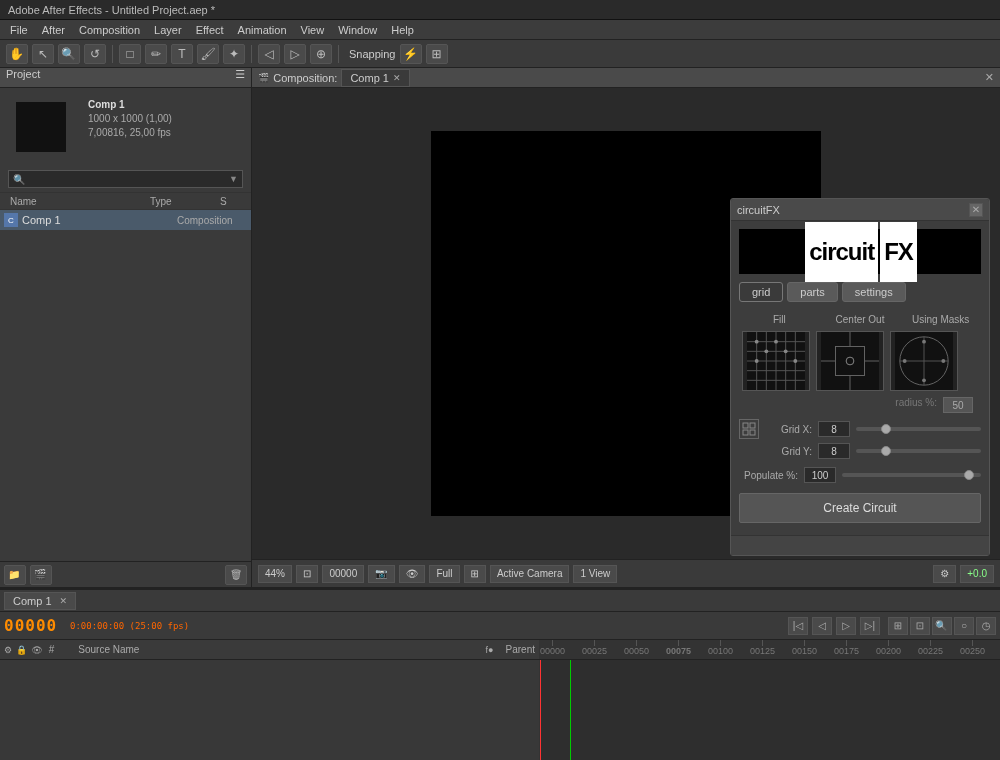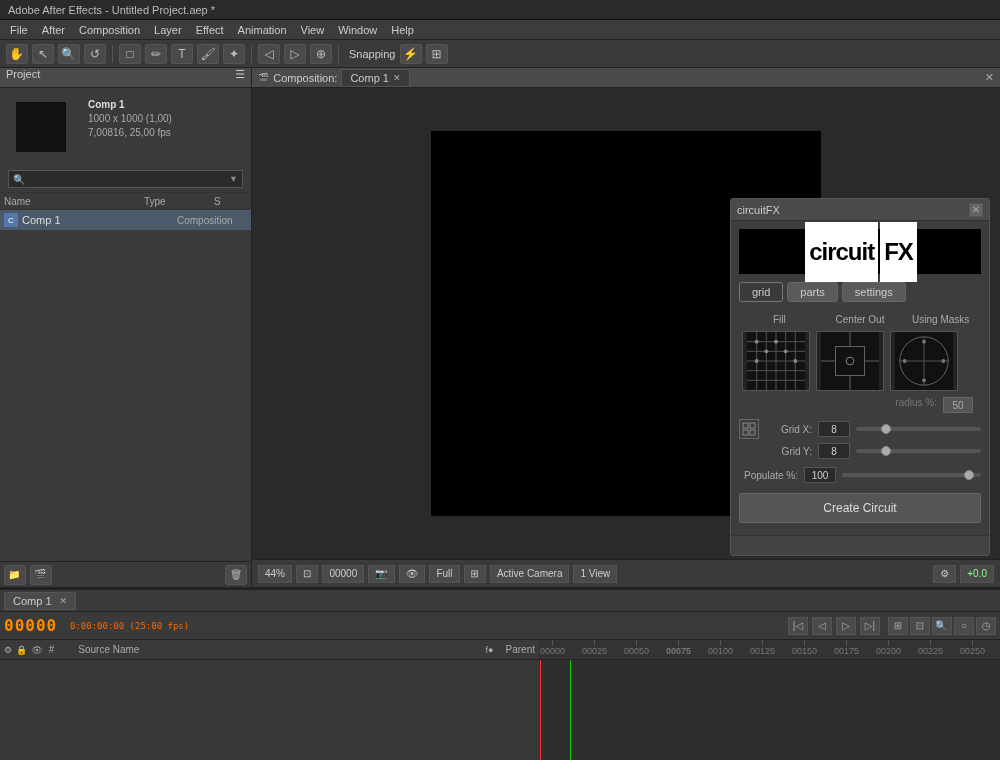--- a/index.html
+++ b/index.html
@@ -139,21 +139,21 @@
       width: 100%;
     }
     #project-table-header {
       display: flex;
       background: #3a3a3a;
       border-bottom: 1px solid #333;
       border-top: 1px solid #333;
       height: 18px;
       align-items: center;
     }
-    .table-col-name { width: 140px; padding: 0 4px; font-size: 10px; color: #aaa; }
+    .table-col-name { width: 140px; padding: 0 4px; font-size: 10px; color: #aaa; margin-left: 6px; }
     .table-col-type { width: 70px; padding: 0 4px; font-size: 10px; color: #aaa; }
     .table-col-size { width: 30px; padding: 0 4px; font-size: 10px; color: #aaa; }
     #project-items { flex: 1; overflow-y: auto; }
     .project-item {
       display: flex;
       align-items: center;
       height: 20px;
       background: #4a5a6a;
       padding: 0 4px;
     }

